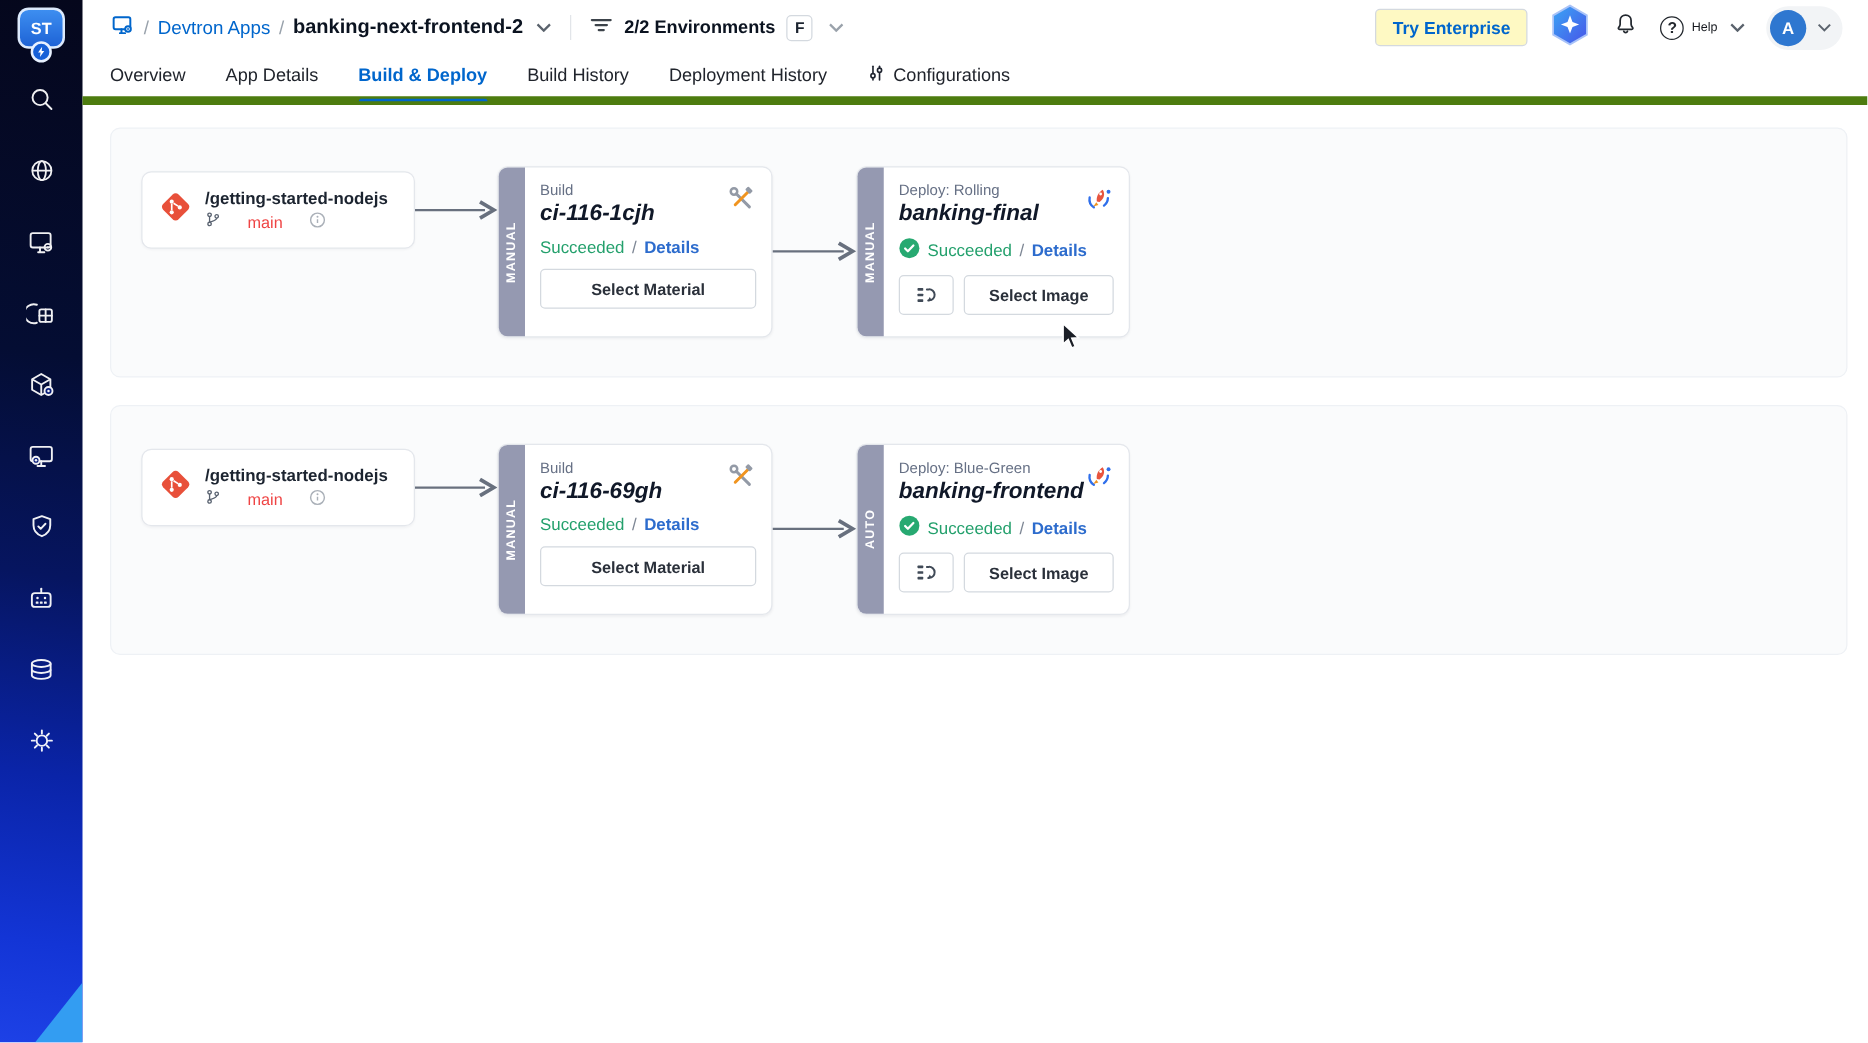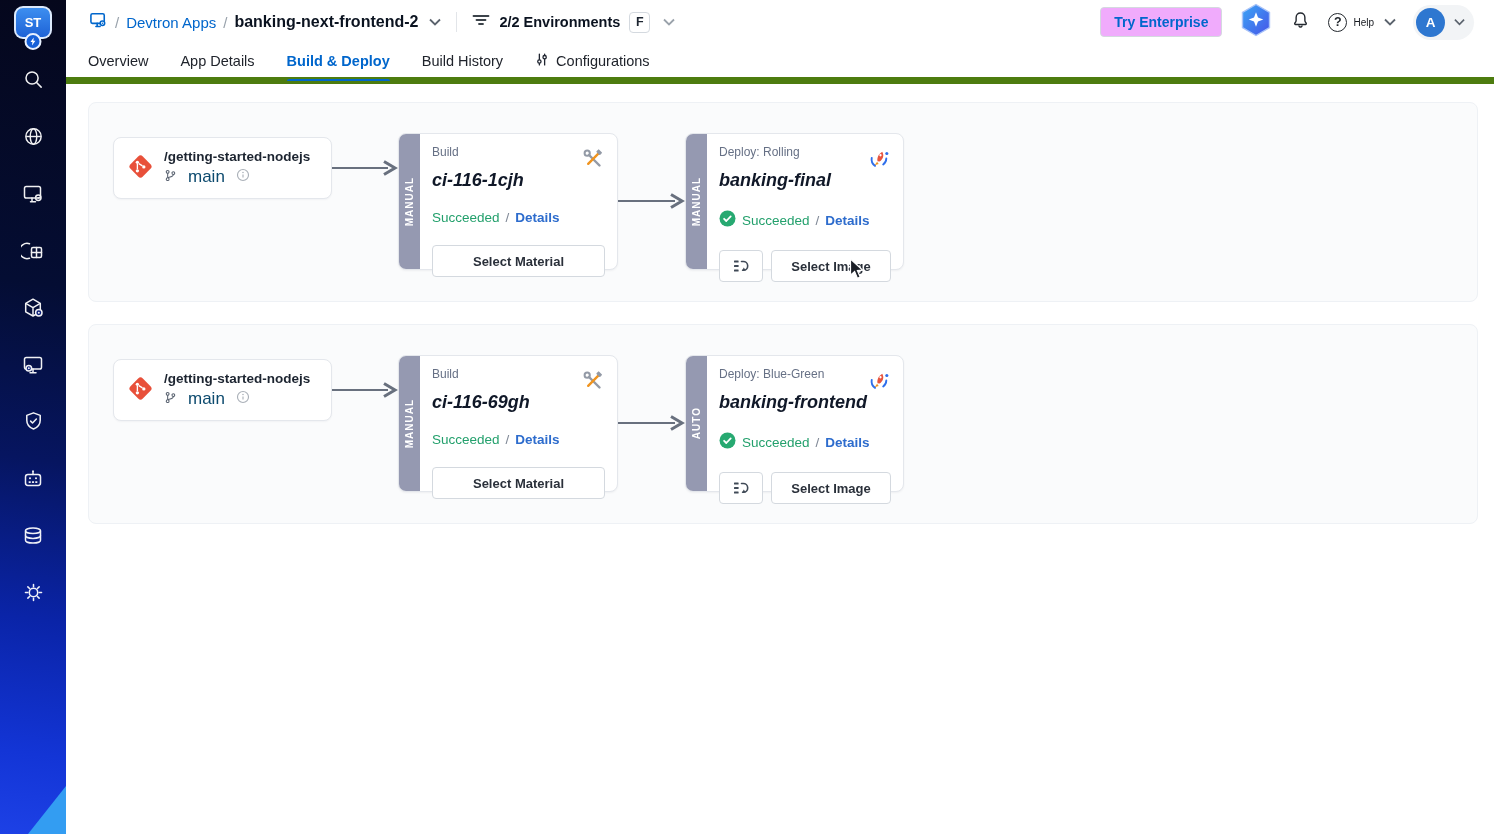--- a/index.html
+++ b/index.html
@@ -28,21 +28,21 @@
   .crumb-sep { color:#98a1ab; font-size:15px; }
   .crumb-group { color:#0066cc; font-size:15px; cursor:pointer; }
   .crumb-app { color:#0b1320; font-size:16px; font-weight:600; cursor:pointer; }
   .chev { display:inline-flex; margin-left:4px; cursor:pointer; }
   .v-divider { width:1px; height:20px; background:#e2e5e9; margin:0 15px; }
   .env-group { display:flex; align-items:center; gap:9px; cursor:pointer; }
   .env-label { font-size:14.5px; font-weight:600; color:#0b1320; }
   .env-badge { width:21px; height:21px; border:1px solid #d4d9df; border-radius:4px; background:#fff;
     display:grid; place-items:center; font-size:12.5px; font-weight:600; color:#1c2430; }
   .top-right { margin-left:auto; display:flex; align-items:center; gap:17px; }
-  .btn-enterprise { height:30px; padding:0 13px; border:1px solid #d4d9df; border-radius:4px; background:#f0abfc;
+  .btn-enterprise { height:30px; padding:0 13px; border:1px solid #d4d9df; border-radius:4px; background:#fef9c3;
     color:#0066cc; font-size:14px; font-weight:600; cursor:pointer; font-family:inherit; }
   .help-group { display:flex; align-items:center; gap:6px; cursor:pointer; }
   .help-q { width:19px; height:19px; border:1.7px solid #23282e; border-radius:50%; display:grid; place-items:center;
     font-size:12.5px; font-weight:700; color:#23282e; }
   .help-label { font-size:10px; color:#16191f; }
   .avatar-pill { display:flex; align-items:center; gap:5px; background:#f2f4f6; border-radius:18px;
     padding:3px 9px 3px 3px; cursor:pointer; }
   .avatar { width:29px; height:29px; border-radius:50%; background:#2e77d0; color:#fff; font-size:13.5px;
     font-weight:700; display:grid; place-items:center; }
 
@@ -56,33 +56,33 @@
   .content { padding:18px 16px 18px 22px; }
   .wf-title { font-size:14.5px; font-weight:700; color:#0b1320; margin-bottom:8px; }
   .wf-box { position:relative; height:200px; border:1px solid #eef1f5; background:#fafbfc; border-radius:8px;
     margin-bottom:22px; }
 
   .src-card { position:absolute; left:24px; top:34px; width:219px; height:62px; background:#fff;
     border:1px solid #e4e7ec; border-radius:8px; display:flex; align-items:center; gap:10px; padding:0 13px;
     box-shadow:0 1px 2px rgba(15,23,42,.04); cursor:pointer; }
   .src-info { display:flex; flex-direction:column; gap:3px; }
   .src-repo { font-size:13.5px; font-weight:700; color:#1c2430;text-align:center; }
-  .src-branch { display:flex; align-items:center; gap:11px; font-size:17px; color:#0c4a6e; }
+  .src-branch { display:flex; align-items:center; gap:21px; font-size:13px; color:#ef4444; }
 
   .arrow { position:absolute; }
 
   .stage { position:absolute; top:30px; height:137px; display:flex; background:#fff; border:1px solid #e4e7ec;
     border-radius:8px; box-shadow:0 1px 2px rgba(15,23,42,.05); }
   .stage.build { left:309px; width:220px; }
   .stage.deploy { left:596px; width:219px; }
   .strip { width:21px; background:#9599b1; border-radius:7px 0 0 7px; display:flex; align-items:center;
     justify-content:center; flex:none; }
   .strip span { writing-mode:vertical-rl; transform:rotate(180deg); color:#fff; font-size:10px; font-weight:700;
     letter-spacing:1px; }
-  .stage-body { flex:1; padding:11px 12px 11px 12px; position:relative; display:flex; flex-direction:column;gap:10px; }
+  .stage-body { flex:1; padding:11px 12px 11px 12px; position:relative; display:flex; flex-direction:column; }
   .stage-label { font-size:12px; color:#667085; }
   .stage-name { font-size:18px; font-weight:700; color:#101828; margin-top:1px;font-style:italic; }
   .stage-icon { position:absolute; top:13px; right:12px; }
   .status-row { display:flex; align-items:center; gap:6px; margin-top:9px; font-size:13.5px; }
   .status-succeeded { color:#23a06c; font-weight:500; }
   .status-sep { color:#7d8694; }
   .status-details { color:#2d6ccd; font-weight:700; cursor:pointer; }
   .action-row { display:flex; gap:8px; margin-top:10px; }
   .btn-action { flex:1; height:32px; background:#fff; border:1px solid #d4d9df; border-radius:4px;
     font-size:13px; font-weight:600; color:#2a303a; display:flex; align-items:center; justify-content:center;
@@ -266,20 +266,23 @@
           <span>Overview</span>
         </div>
       <div class="tab">
           <span>App Details</span>
         </div>
       <div class="tab active">
           <span>Build &amp; Deploy</span>
         </div>
       <div class="tab">
           <span>Build History</span>
+        </div>
+      <div class="tab">
+          <span>Deployment History</span>
         </div>
       <div class="tab">
         <span><svg width="14" height="15" viewBox="0 0 16 16" fill="none" stroke="#1f2430" stroke-width="1.5" stroke-linecap="round">
               <line x1="5" y1="1.8" x2="5" y2="14.2"></line>
               <circle cx="5" cy="10.3" r="1.9" fill="#fff"></circle>
               <line x1="11" y1="1.8" x2="11" y2="14.2"></line>
               <circle cx="11" cy="5.3" r="1.9" fill="#fff"></circle>
             </svg></span>
         <span>Configurations</span>
       </div>

